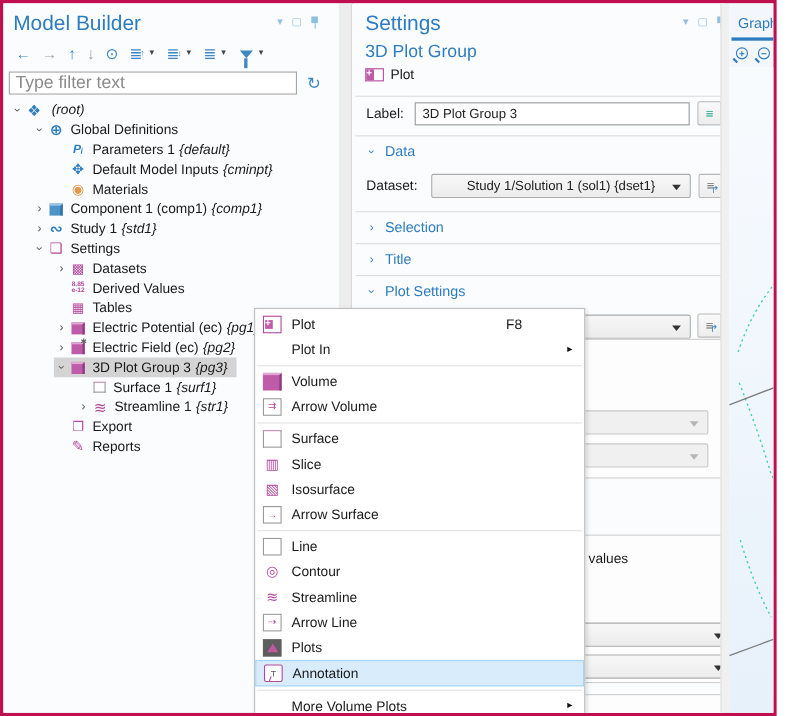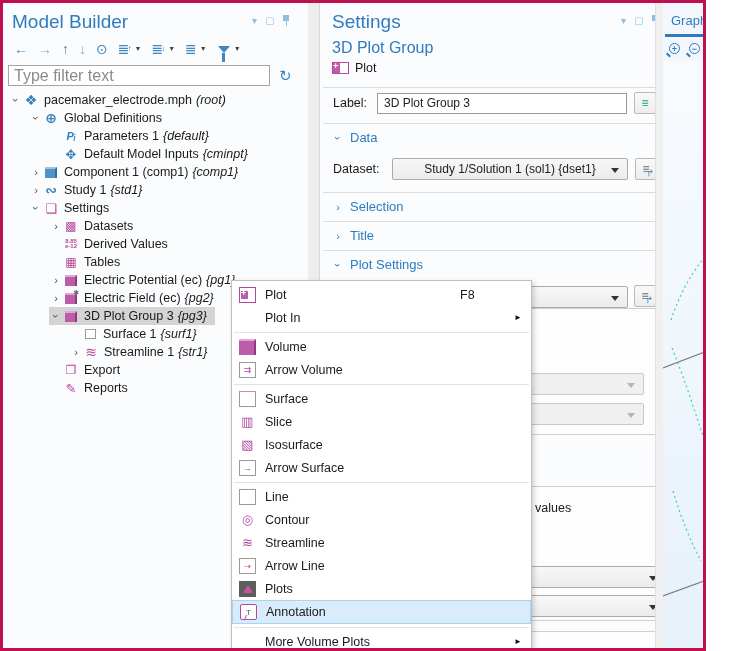--- a/index.html
+++ b/index.html
@@ -153,21 +153,20 @@
       </div>
     <div class="filter-row">
       <input class="filter-input" placeholder="Type filter text" style="">
       <span class="refresh">↻</span>
     </div>
     <div class="tree" id="tree">
         <div class="tree-row">
           <span class="hl" style="margin-left: 6px;">
             <span class="chev exp">›</span>
             <span class="ti i-mph"></span>
-            <span class="t-label">pacemaker_electrode.mph</span>
             <span class="t-tag">(root)</span>
           </span>
         </div>
         <div class="tree-row">
           <span class="hl" style="margin-left: 26px;">
             <span class="chev exp">›</span>
             <span class="ti i-globe"></span>
             <span class="t-label">Global Definitions</span>
           </span>
         </div>
@@ -178,20 +177,27 @@
             <span class="t-label">Parameters 1</span>
             <span class="t-tag">{default}</span>
           </span>
         </div>
         <div class="tree-row">
           <span class="hl" style="margin-left: 46px;">
             <span class="chev"></span>
             <span class="ti i-dmi"></span>
             <span class="t-label">Default Model Inputs</span>
             <span class="t-tag">{cminpt}</span>
+          </span>
+        </div>
+        <div class="tree-row">
+          <span class="hl" style="margin-left: 46px;">
+            <span class="chev"></span>
+            <span class="ti i-materials"></span>
+            <span class="t-label">Materials</span>
           </span>
         </div>
         <div class="tree-row">
           <span class="hl" style="margin-left: 26px;">
             <span class="chev">›</span>
             <span class="ti i-component"></span>
             <span class="t-label">Component 1 (comp1)</span>
             <span class="t-tag">{comp1}</span>
           </span>
         </div>

